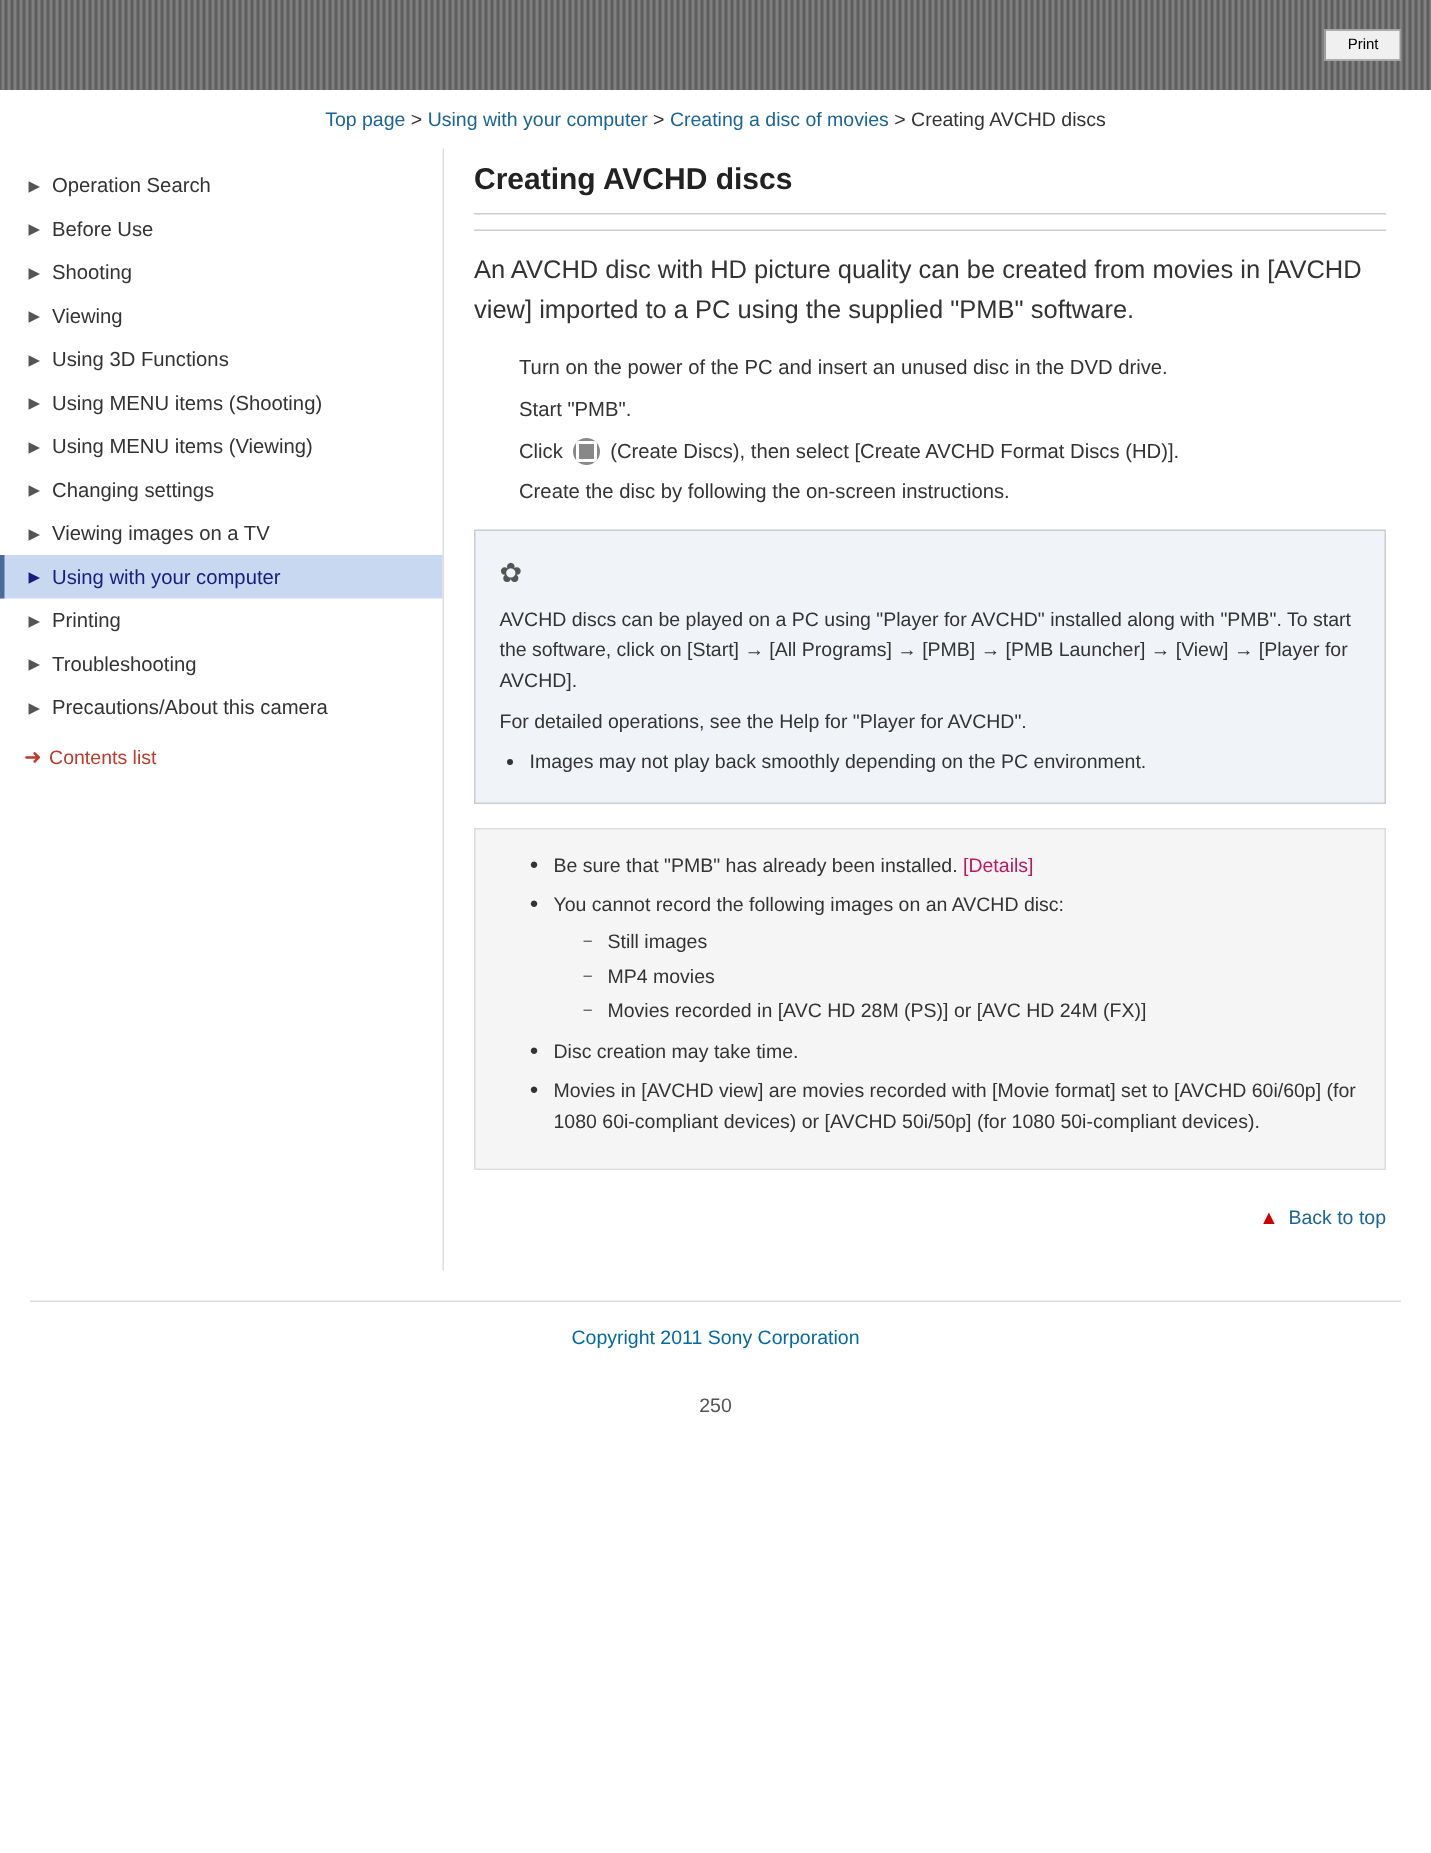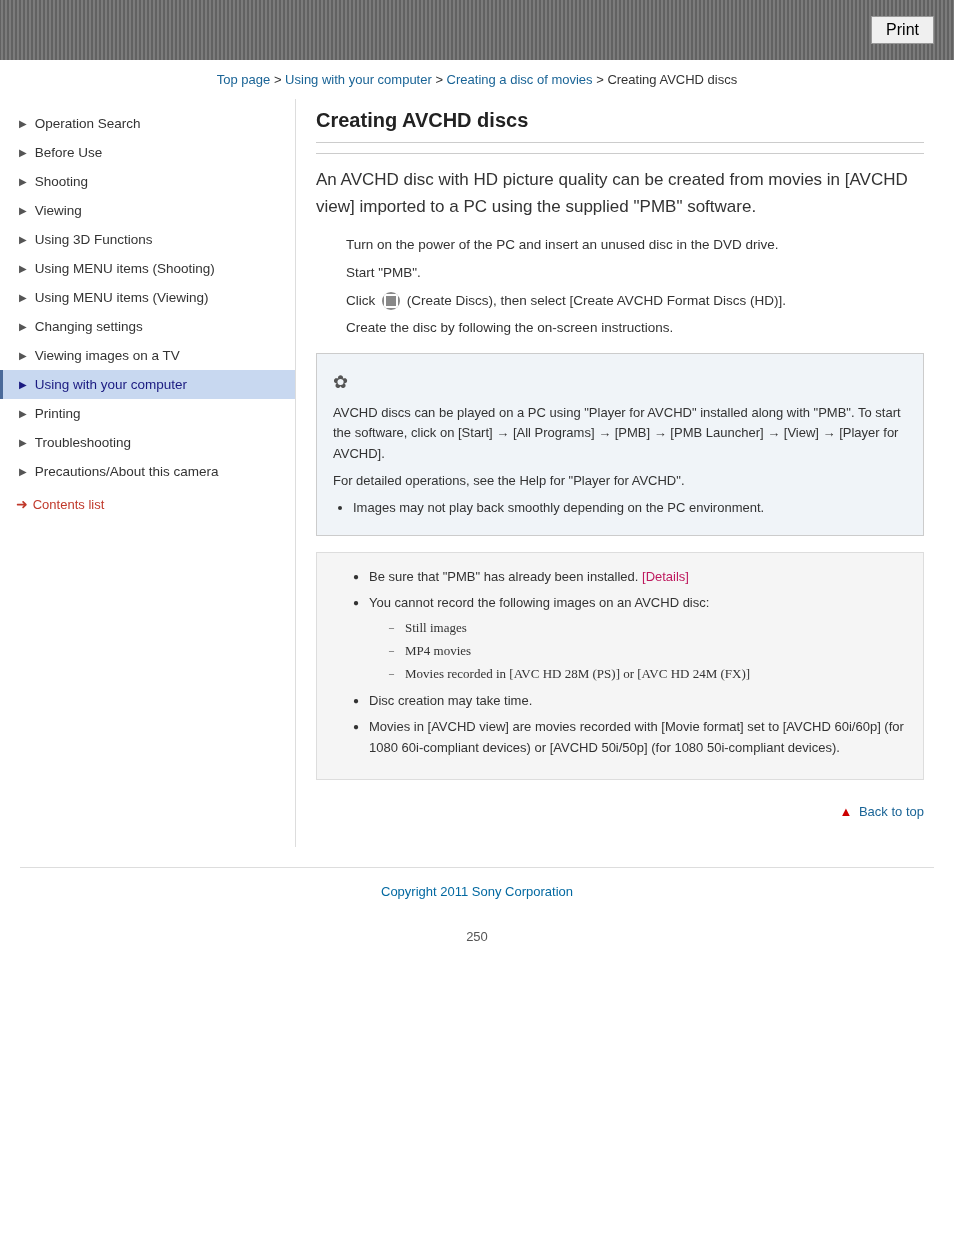--- a/index.html
+++ b/index.html
@@ -12,21 +12,21 @@
       position: relative;
     }
     .print-btn {
       position: absolute;
       right: 20px;
       top: 50%;
       transform: translateY(-50%);
       background: #f0f0f0;
       border: 1px solid #999;
       padding: 4px 14px;
-      font-size: 16px;
+      font-size: 10px;
       cursor: pointer;
     }
 
     
     .breadcrumb {
       text-align: center;
       padding: 12px 20px;
       font-size: 13px;
       color: #1a6496;
     }
@@ -160,21 +160,21 @@
       border: 1px solid #ddd;
       padding: 14px 16px;
       margin-bottom: 16px;
       font-size: 13px;
       line-height: 1.6;
     }
     .note-box ul { padding-left: 20px; list-style: none; }
     .note-box ul li { margin-bottom: 6px; position: relative; padding-left: 16px; }
     .note-box ul li::before { content: '●'; position: absolute; left: 0; font-size: 10px; top: 2px; }
     .note-box ul li ul { padding-left: 20px; list-style: none; margin-top: 4px; }
-    .note-box ul li ul li { margin-bottom: 2px; font-family: Liberation Serif, serif; }
+    .note-box ul li ul li { margin-bottom: 2px; }
     .note-box ul li ul li::before { content: '–'; }
 
     .details-link { color: #be185d; text-decoration: none; }
 
     
     .back-to-top {
       text-align: right;
       font-size: 13px;
       color: #1a6496;
       padding: 8px 0;

